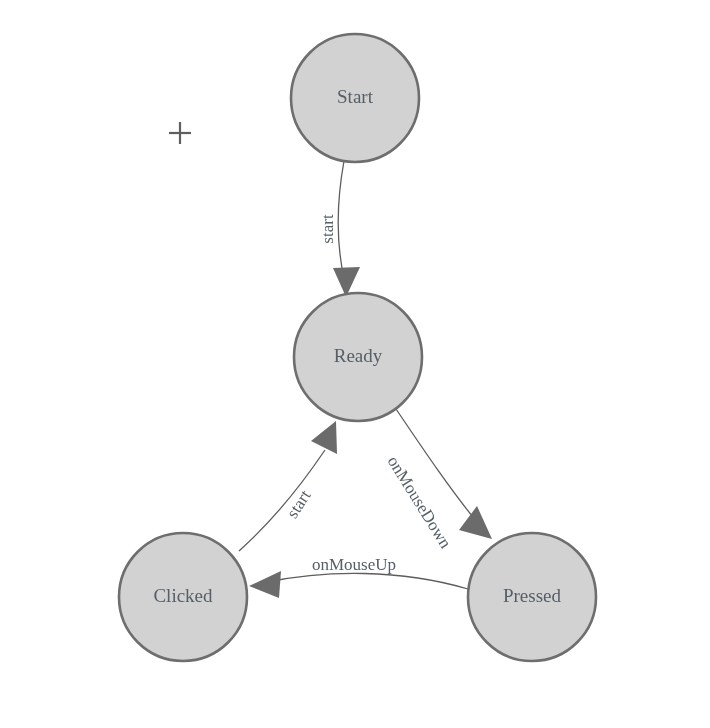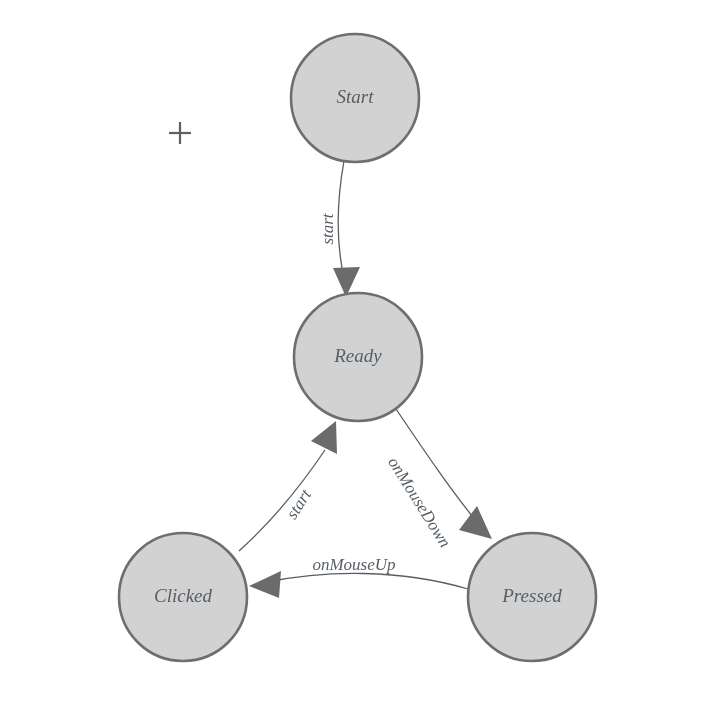--- a/index.html
+++ b/index.html
@@ -9,21 +9,20 @@
   }
   body {
     font-family: "Liberation Serif", serif;
   }
   #canvas-root {
     position: relative;
     width: 710px;
     height: 728px;
     background: #ffffff;
     overflow: hidden;
-    font-style: italic;
   }
   #diagram-svg {
     position: absolute;
     left: 0;
     top: 0;
     width: 710px;
     height: 728px;
     display: block;
   }
   .node-circle {

